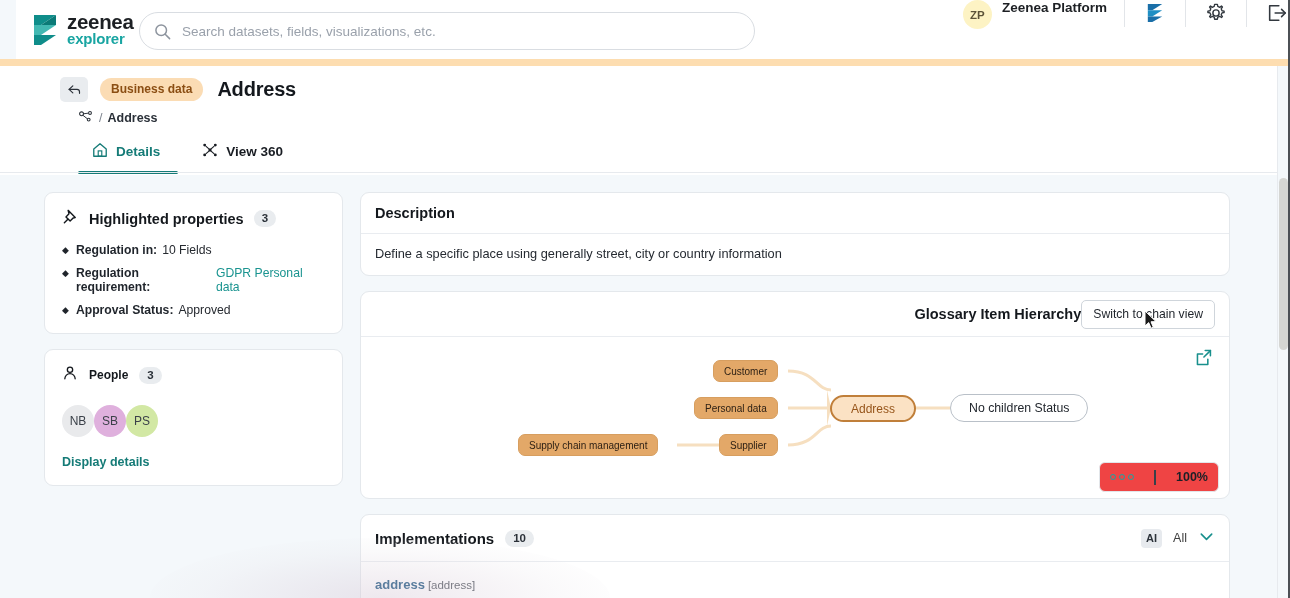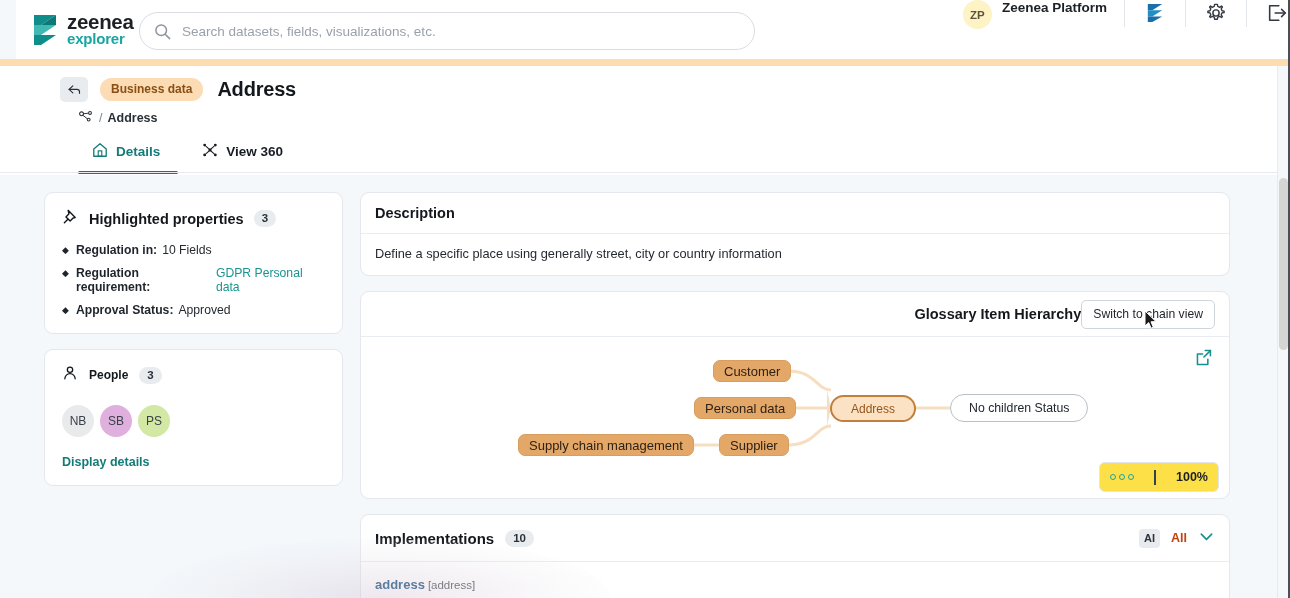--- a/index.html
+++ b/index.html
@@ -147,21 +147,21 @@
   .hp-list { margin-top: 14px; display: flex; flex-direction: column; gap: 9px; }
   .hp-item { display: flex; align-items: baseline; font-size: 12.2px; color: #1f242b; }
   .diamond { color: #1f242b; font-size: 9px; margin-right: 7px; line-height: 1; position: relative; top:-1px;}
   .hp-label { font-weight: bold; }
   .hp-value { margin-left: 5px; color: #25292f; }
   .hp-value.link { color: #1a9490; }
 
   .card-people { margin-top: 15px; padding: 15px 17px 16px; }
   .ppl-head { display: flex; align-items: center; gap: 11px; }
   .ppl-title { font-size: 12px; font-weight: bold; color: #14181d; }
-  .avatars { margin-top: 20px; display: flex; gap: 6px; }
+  .avatars { margin-top: 20px; display: flex; }
   .av {
     width: 32px; height: 32px; border-radius: 50%;
     display: flex; align-items: center; justify-content: center;
     font-size: 12px; color: #3b4149; font-weight: normal;
   }
   .display-details {
     margin-top: 18px; font-size: 12.5px; font-weight: bold; color: #157b77; cursor: pointer;
   }
 
   
@@ -183,21 +183,21 @@
   }
   .switch-list-btn {
     border: 1px solid #cfd5db; border-radius: 5px; background: #fff;
     font-size: 12.2px; color: #1e232a; padding: 6px 11px 7px; cursor: pointer;
     font-family: "Liberation Sans", sans-serif;
   }
   .hier-canvas { position: relative; height: 162px; overflow: hidden; }
 
   .node {
     position: absolute; display: flex; align-items: center; justify-content: center;
-    font-size: 13px; border-radius: 7px; white-space: nowrap;
+    font-size: 10px; border-radius: 7px; white-space: nowrap;
   }
   .node-parent {
     background: #e3a868; color: #2e2115; border: 1px solid #d79e5f;
     height: 22px; padding: 0 10px;
   }
   .node-focus {
     background: #fbe2c4; color: #96551a; border: 2px solid #c07f3a;
     height: 27px; padding: 0 19px; border-radius: 14px; font-size: 12px;
   }
   .node-empty {
@@ -205,41 +205,41 @@
     height: 28px; padding: 0 18px; border-radius: 14px; font-size: 12.3px;
   }
 
   .share-btn {
     position: absolute; right: 10px; top: 5px;
     width: 31px; height: 31px; border-radius: 6px; background: #fff;
     display: flex; align-items: center; justify-content: center; cursor: pointer;
   }
   .zoom-ctl {
     position: absolute; right: 10px; bottom: 7px;
-    height: 30px; border: 1px solid #e2e6ea; border-radius: 6px; background: #fde047;
+    height: 30px; border: 1px solid #e2e6ea; border-radius: 6px; background: #ef4444;
     display: flex; align-items: center; padding: 0 10px; gap: 20px; cursor: pointer;
   }
   .zoom-dots { display: flex; gap: 3px; align-items: center; }
   .zdot { width: 6px; height: 6px; border-radius: 50%; border: 1.4px solid #19a5a2; }
   .zoom-bar { width: 2px; height: 15px; background: #3a4049; }
   .zoom-pct { font-size: 12.5px; font-weight: bold; color: #1b2027; }
 
   .card-impl { margin-top: 15px; height: 100px; overflow: hidden; }
   .impl-head {
     height: 47px; display: flex; align-items: center; justify-content: space-between;
     padding: 0 14px; border-bottom: 1px solid #e9ecf0;
   }
   .impl-head-left { display: flex; align-items: center; gap: 11px; }
   .impl-title { font-size: 15px; font-weight: bold; color: #14181d; }
   .impl-head-right { display: flex; align-items: center; gap: 11px; }
   .ai-badge {
     background: #e7eaee; color: #2c323a; font-size: 11px; font-weight: bold;
     border-radius: 4px; padding: 3px 5px 4px; cursor: pointer;
   }
-  .all-label { font-size: 12.5px; color: #c2410c; font-weight: bold; cursor: pointer; text-align: center; }
+  .all-label { font-size: 12.5px; color: #404040; font-weight: normal; cursor: pointer; text-align: center; }
   .impl-body { padding: 13px 14px 0; }
   .impl-name { font-size: 13px; font-weight: bold; color: #16527e; display: inline; cursor: pointer; }
   .impl-sub { font-size: 11.5px; color: #51575f; display: inline; margin-left: 3px; }
 
   
   .bottom-glow {
     position: absolute; left: 150px; bottom: -60px; width: 460px; height: 120px;
     border-radius: 50%;
     background: radial-gradient(ellipse at center, rgba(214,200,214,0.42) 0%, rgba(230,226,232,0.18) 55%, rgba(244,248,251,0) 78%);
     pointer-events: none;

